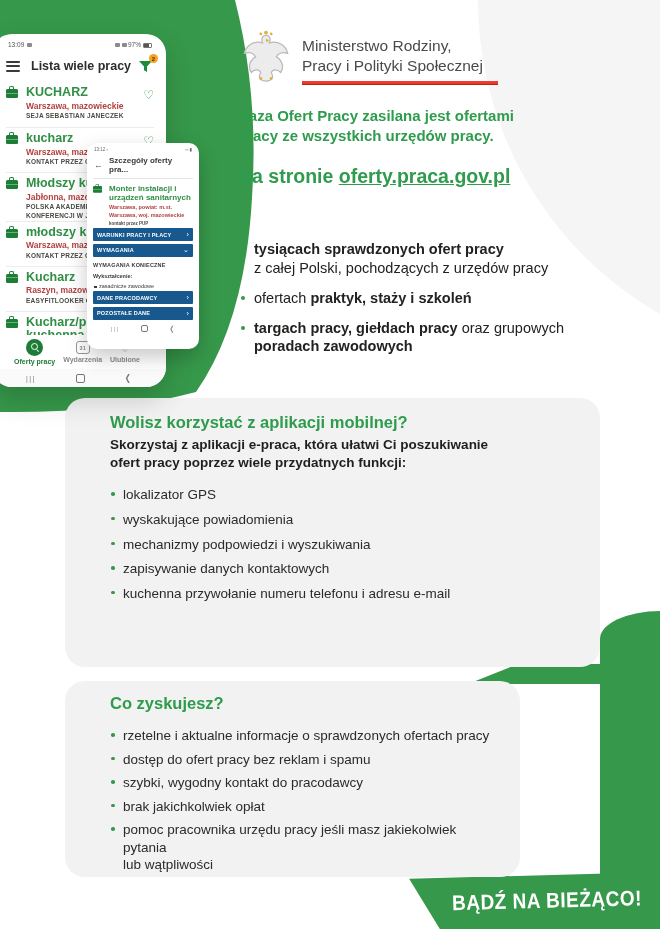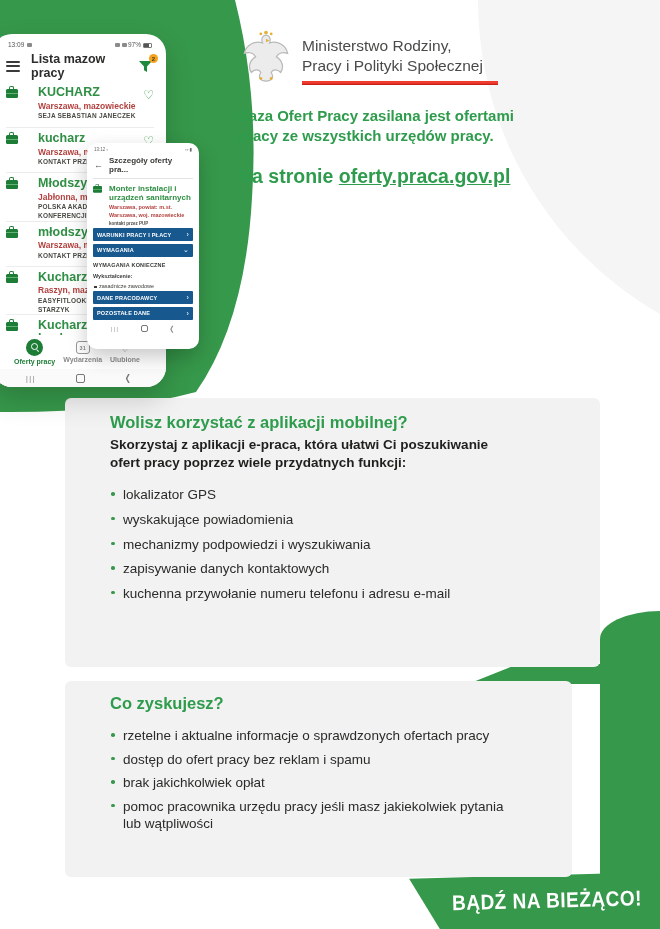--- a/index.html
+++ b/index.html
@@ -39,23 +39,23 @@
   
   .intro-h1{left:238px;top:106px;width:418px;font-size:15px;line-height:1.33;font-weight:700;color:var(--green-text);z-index:2;}
   .intro-h2{left:238px;top:164px;width:418px;font-size:19.5px;line-height:1.33;font-weight:600;color:var(--green-text);z-index:2;}
   .intro-h2 a{color:var(--green-text);text-decoration:underline;}
   .intro-bullets{left:240px;top:240px;width:420px;margin:0;padding:0;list-style:none;z-index:2;}
   .intro-bullets li{position:relative;margin:0 0 11px 14px;font-size:14.5px;line-height:1.3;color:#222220;}
   .intro-bullets li::before{content:"";position:absolute;left:-13px;top:7px;width:4px;height:4px;border-radius:50%;background:var(--green);}
   .intro-bullets b{font-weight:700;}
 
   
-  .section{background:var(--gray-bg);border-radius:6px;box-sizing:border-box;z-index:2;}
+  .section{background:var(--gray-bg);border-radius:20px;box-sizing:border-box;z-index:2;}
   .sec-mobile{left:65px;top:398px;width:535px;height:269px;padding:15px 30px 0 45px;}
-  .sec-benefits{left:65px;top:681px;width:507px;height:196px;padding:13px 30px 0 45px;}
+  .sec-benefits{left:65px;top:681px;width:455px;height:196px;padding:13px 30px 0 45px;}
   .sec-title{font-size:16.5px;font-weight:700;color:var(--green-text);margin:0 0 4px 0;}
   .sec-desc{font-size:13.5px;font-weight:600;line-height:1.35;color:#1f1f1d;margin:0;}
   .sec-bullets{margin:14px 0 0 0;padding:0;list-style:none;}
   .sec-bullets li{position:relative;margin:0 0 7px 13px;font-size:13.5px;line-height:1.3;color:#2b2b29;}
   .sec-bullets li::before{content:"";position:absolute;left:-12px;top:6px;width:3.5px;height:3.5px;border-radius:50%;background:var(--green);}
   .sec-bullets.tight li{margin-bottom:6px;}
 
   
   .phone1{left:-8px;top:34px;width:174px;height:353px;background:#fff;border-radius:20px;
     box-shadow:0 12px 28px rgba(0,0,0,.18);z-index:3;overflow:hidden;box-sizing:border-box;padding:7px 12px 0 14px;}
@@ -69,21 +69,21 @@
   .p1-title{font-size:12.5px;font-weight:600;color:#2d2d2b;margin-left:11px;flex:1;}
   .funnel-wrap{position:relative;width:15px;height:14px;}
   .funnel-badge{position:absolute;right:-4px;top:-5px;width:9px;height:9px;border-radius:50%;background:var(--badge);
     color:#3a3a1f;font-size:6px;font-weight:700;display:flex;align-items:center;justify-content:center;}
   .job-list{margin-top:4px;}
   .job-row{display:flex;min-height:45px;box-sizing:border-box;padding-top:4px;border-top:1px solid #ececec;}
   .job-row:first-child{border-top:none;}
   .briefcase{flex:none;width:12px;height:9px;background:var(--green-dk);border-radius:1.5px;position:relative;margin-top:3px;}
   .briefcase::before{content:"";position:absolute;top:-3px;left:3px;width:5px;height:3px;border:1.5px solid var(--green-dk);border-bottom:none;border-radius:2px 2px 0 0;box-sizing:border-box;}
   .briefcase::after{content:"";position:absolute;top:3.5px;left:0;width:12px;height:1.2px;background:#63b374;}
-  .job-text{flex:1;margin-left:20px;min-width:0;}
+  .job-text{flex:1;margin-left:8px;min-width:0;}
   .job-title{font-size:12.5px;font-weight:700;color:#2f8f44;line-height:1.05;}
   .job-loc{font-size:8.5px;font-weight:700;color:var(--red);margin-top:1.5px;}
   .job-emp{font-size:6.5px;font-weight:700;color:#4a4a45;letter-spacing:.2px;margin-top:1.5px;line-height:1.35;}
   .job-heart{flex:none;font-size:12px;color:#3a9a4c;margin-top:2px;}
   .p1-tabs{position:absolute;left:0;right:0;bottom:18px;height:34px;background:#fff;display:flex;align-items:center;
     padding:0 26px 0 22px;justify-content:space-between;box-sizing:border-box;}
   .tab{display:flex;flex-direction:column;align-items:center;gap:2px;}
   .tab-label{font-size:7px;font-weight:700;color:#8a8a8a;}
   .tab.active .tab-label{color:var(--green-dk);}
   .ico-search{width:17px;height:17px;border-radius:50%;background:var(--green-dk);position:relative;}
@@ -154,55 +154,61 @@
         <div>Pracy i Polityki Społecznej</div>
         <div class="ministry-underline"></div>
       </div>
     </div>
   </div>
 
   <div class="abs intro-h1">Baza Ofert Pracy zasilana jest ofertami<br>pracy ze wszystkich urzędów pracy.</div>
   <div class="abs intro-h2">
     <span>Na stronie </span><a href="#">oferty.praca.gov.pl</a><br>
   </div>
+  <ul class="abs intro-bullets" id="intro-bullets">
+      <li><b>tysiącach sprawdzonych ofert pracy</b><br>z całej Polski, pochodzących z urzędów pracy</li>
+      <li>ofertach <b>praktyk, staży i szkoleń</b></li>
+      <li><b>targach pracy, giełdach pracy</b> oraz grupowych<b></b><br><b>poradach zawodowych</b></li>
+    </ul>
 
   <div class="abs section sec-mobile">
     <h2 class="sec-title">Wolisz korzystać z aplikacji mobilnej?</h2>
     <p class="sec-desc">Skorzystaj z aplikacji e-praca, która ułatwi Ci poszukiwanie<br>ofert pracy poprzez wiele przydatnych funkcji:</p>
     <ul class="sec-bullets" id="mobile-bullets">
         <li>lokalizator GPS</li>
         <li>wyskakujące powiadomienia</li>
         <li>mechanizmy podpowiedzi i wyszukiwania</li>
         <li>zapisywanie danych kontaktowych</li>
         <li>kuchenna przywołanie numeru telefonu i adresu e-mail</li>
       </ul>
   </div>
 
   <div class="abs section sec-benefits">
     <h2 class="sec-title">Co zyskujesz?</h2>
     <ul class="sec-bullets tight" id="benefit-bullets">
         <li>rzetelne i aktualne informacje o sprawdzonych ofertach pracy</li>
         <li>dostęp do ofert pracy bez reklam i spamu</li>
+        <li>szybki, wygodny kontakt do pracodawcy</li>
         <li>brak jakichkolwiek opłat</li>
         <li>pomoc pracownika urzędu pracy jeśli masz jakiekolwiek pytania<br>lub wątpliwości</li>
       </ul>
   </div>
 
   <div class="abs phone1">
     <div class="p1-status">
       <span><span>13:09</span> <span class="sbar-ic"></span></span>
       <span><span class="sbar-ic"></span><span class="sbar-ic"></span><span>97%</span><span class="batt"></span></span>
     </div>
     <div class="p1-titlebar">
       <span class="hamburger">
           <i></i>
           <i></i>
           <i></i>
         </span>
-      <span class="p1-title">Lista mazow pracy</span>
+      <span class="p1-title">Lista wiele pracy</span>
       <span class="funnel-wrap">
         <svg width="13" height="12" viewBox="0 0 13 12">
           <path d="M0,0 H13 L8,5.5 V11 L5,9.3 V5.5 Z" fill="#1d8a3c"></path>
         </svg>
         <span class="funnel-badge">2</span>
       </span>
     </div>
     <div class="job-list" id="job-list">
         <div class="job-row">
           <span class="briefcase"></span>

